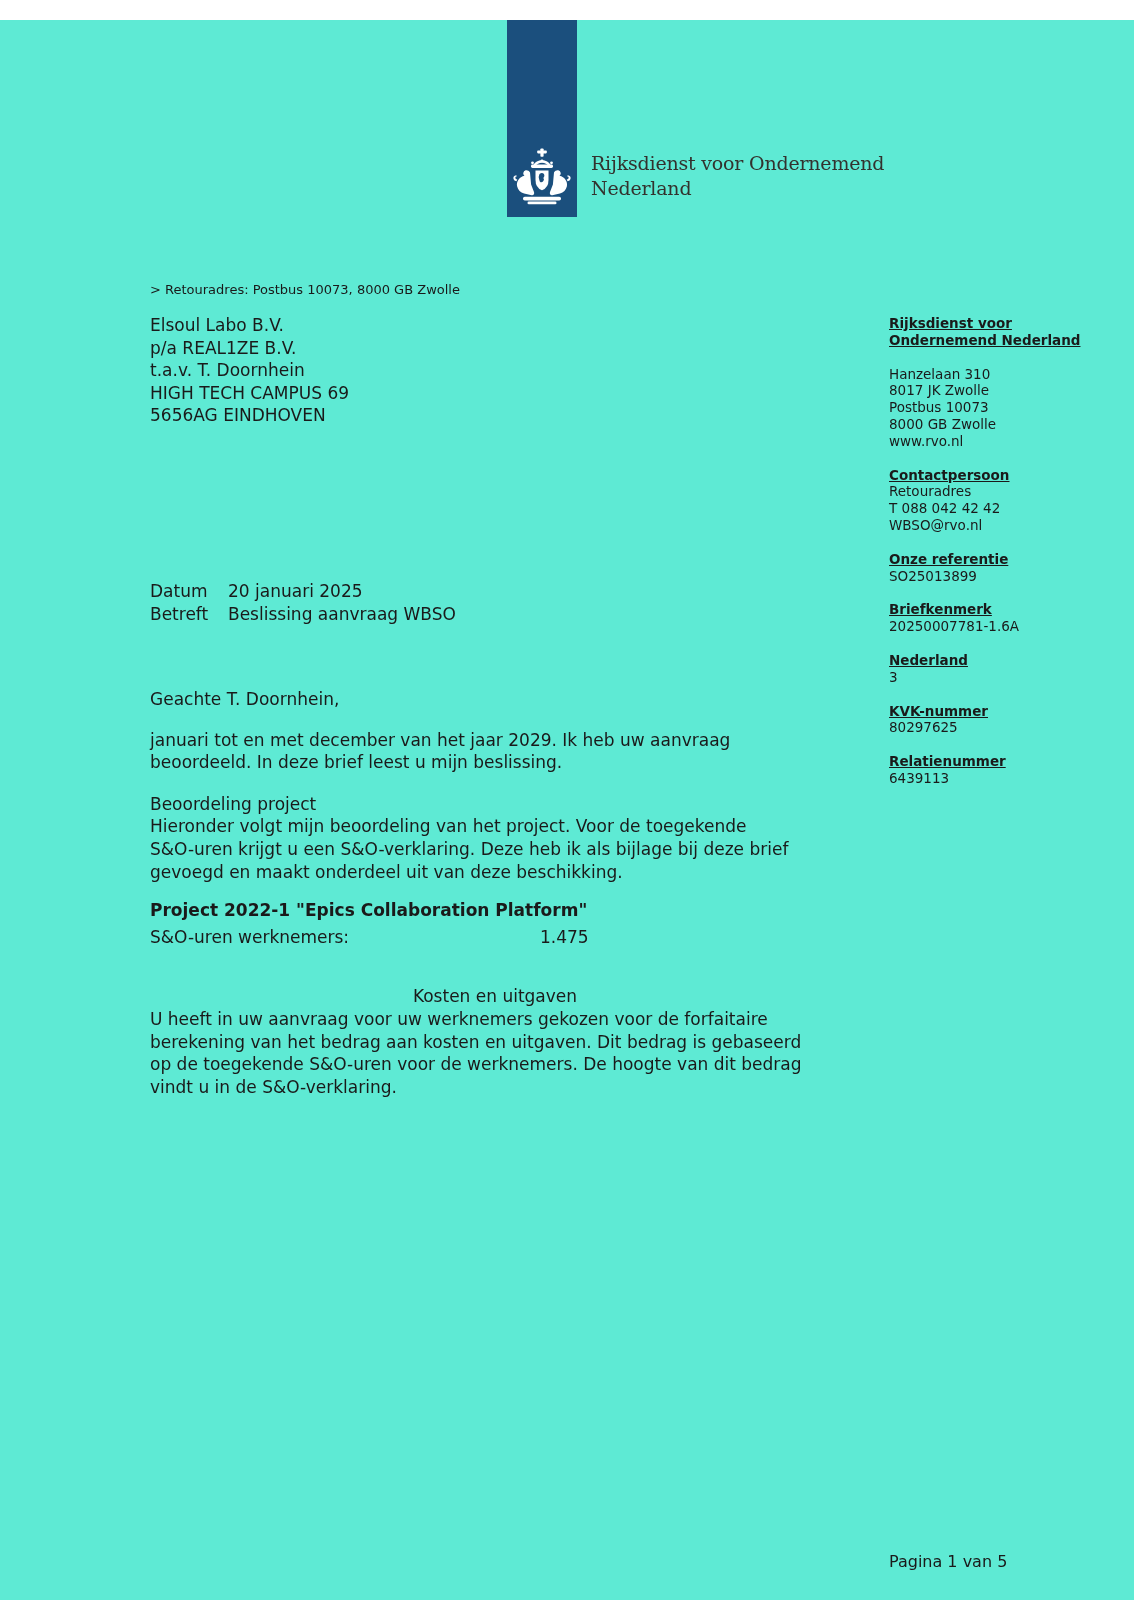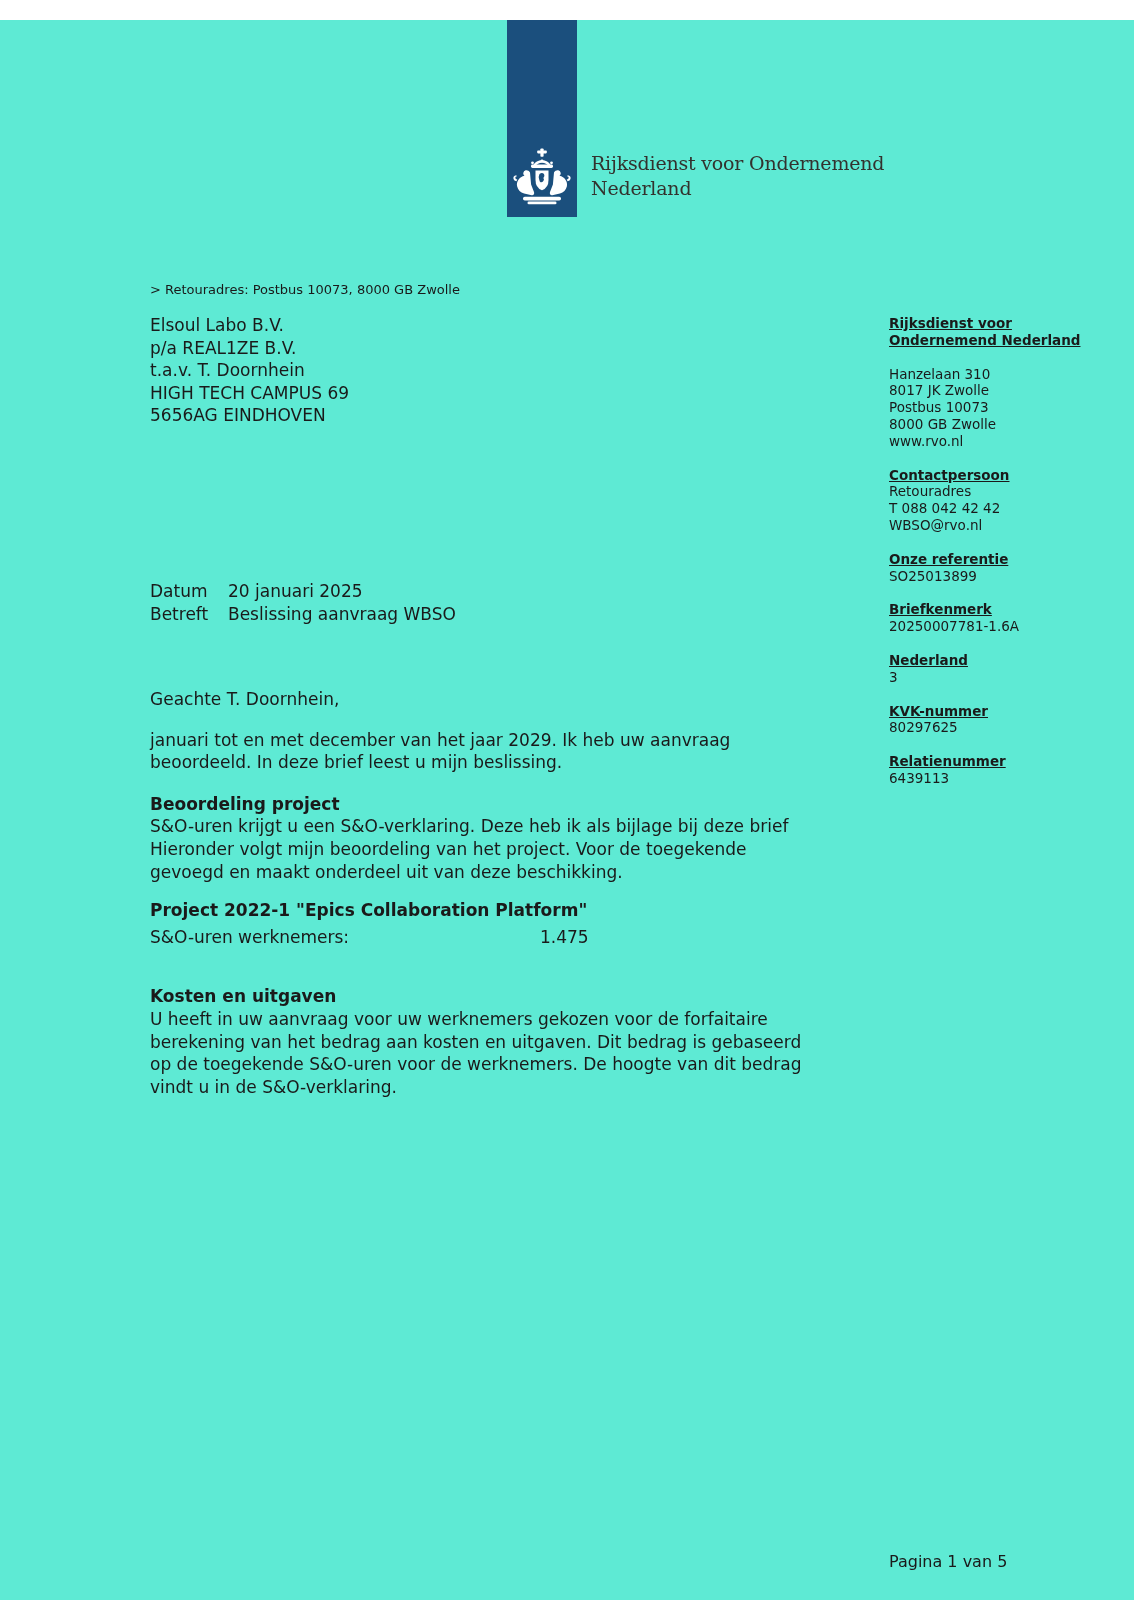--- a/index.html
+++ b/index.html
@@ -58,25 +58,25 @@
   .body{
     position:absolute;
     left:150px; top:668px;
     width:690px;
     font-size:17px;
     line-height:22.6px;
   }
   .line{white-space:nowrap;}
   .bold{font-weight:bold;text-decoration:underline;}
   .p1{margin-top:18px;}
-  .h-beoordeling{margin-top:19px;font-weight:bold;}
+  .h-beoordeling{margin-top:19px;font-weight:normal;}
   .h-project{margin-top:16px;font-weight:bold;}
   .project-row{margin-top:4px;white-space:nowrap;}
   .project-label{display:inline-block;width:390px;}
-  .h-kosten{margin-top:37px;font-weight:bold;}
+  .h-kosten{margin-top:37px;font-weight:normal;text-align:center;}
   
   .sidebar{
     position:absolute;
     left:889px; top:295px;
     width:200px;
     font-size:13.5px;
     line-height:16.8px;
   }
   .sb-group{margin-bottom:17px;}
   .sb-line{white-space:nowrap;}
@@ -143,22 +143,22 @@
   <div class="body">
     <div class="line">Geachte T. Doornhein,</div>
 
     <div class="p1">
       <div class="line">januari tot en met december van het jaar 2029. Ik heb uw aanvraag</div>
       <div class="line">beoordeeld. In deze brief leest u mijn beslissing.</div>
     </div>
 
     <div class="h-beoordeling line">Beoordeling project</div>
     <div>
+      <div class="line">Hieronder volgt mijn beoordeling van het project. Voor de toegekende</div>
       <div class="line">S&amp;O-uren krijgt u een S&amp;O-verklaring. Deze heb ik als bijlage bij deze brief</div>
-      <div class="line">Hieronder volgt mijn beoordeling van het project. Voor de toegekende</div>
       <div class="line">gevoegd en maakt onderdeel uit van deze beschikking.</div>
     </div>
 
     <div class="h-project line">Project 2022-1 "Epics Collaboration Platform"</div>
     <div class="project-row">
       <span class="project-label">S&amp;O-uren werknemers:</span><span>1.475</span>
     </div>
 
     <div class="h-kosten line">Kosten en uitgaven</div>
     <div>

